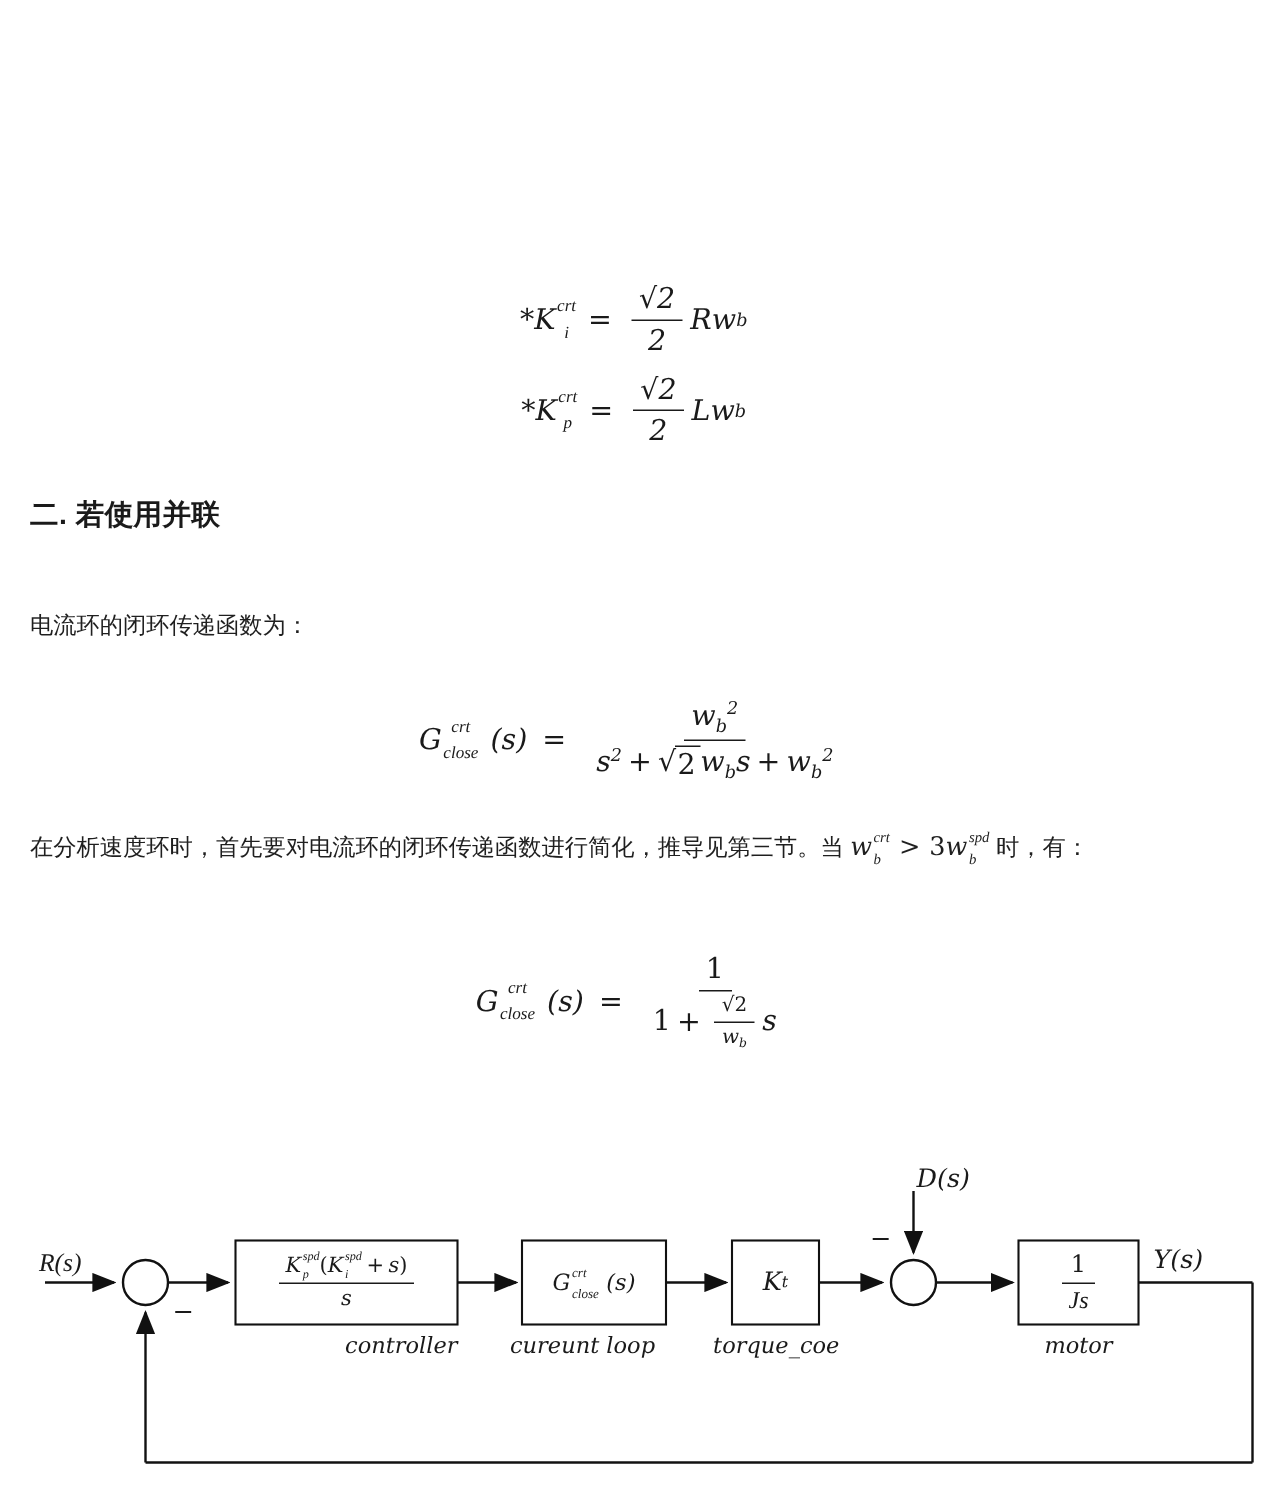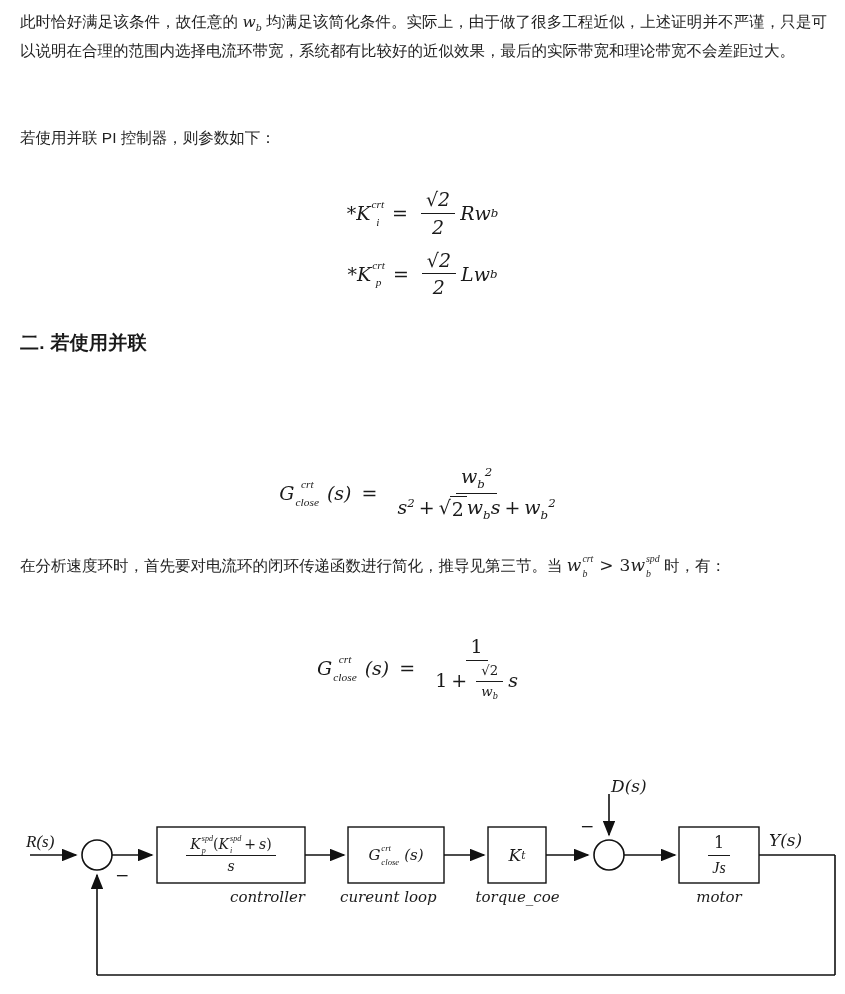--- a/index.html
+++ b/index.html
@@ -125,25 +125,21 @@
   .dlabel {
     font-family: "DejaVu Serif", serif;
     font-style: italic;
   }
 </style>
 </head>
 <body>
 
 <div class="page">
 
-  <div class="para p1">
-    <span>此时恰好满足该条件，故任意的 </span><span class="dlabel"><span>w</span><span class="sub">b</span></span><span> 均满足该简化条件。实际上，由于做了很多工程近似，上述证明并不严谨，只是可以说明在合理的范围内选择电流环带宽，系统都有比较好的近似效果，最后的实际带宽和理论带宽不会差距过大。</span>
-  </div>
-
-  <div class="para p2">若使用并联 PI 控制器，则参数如下：</div>
+
 
   <div class="eq-block-1">
     <div class="eq-line mathrow">
       <span class="upright">*</span>
         <span>K</span>
         <span class="stack">
           <span class="up">crt</span>
           <span class="dn">i</span>
         </span>
       <span class="upright" style="margin:0 8px;">=</span>
@@ -166,20 +162,21 @@
         <span class="num">√2</span>
         <span class="den">2</span>
       </span>
       <span>Lw</span>
         <span class="sub">b</span>
     </div>
   </div>
 
   <h2 class="section">二. 若使用并联</h2>
 
+  <div class="para p3">电流环的闭环传递函数为：</div>
 
   <div class="eq-block-2">
     <div class="eq-line mathrow">
       <span>G</span>
         <span class="stack">
           <span class="up">crt</span>
           <span class="dn">close</span>
         </span>
       <span style="margin-left:8px;">(s)</span>
       <span class="upright" style="margin:0 10px;">=</span>

